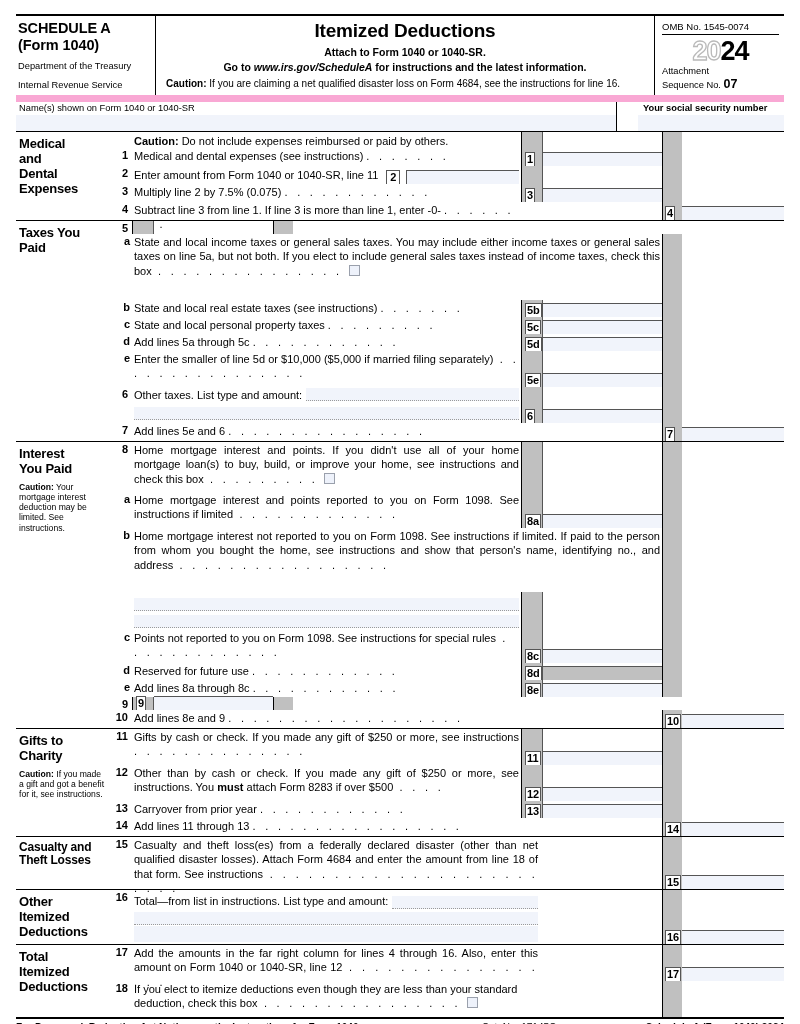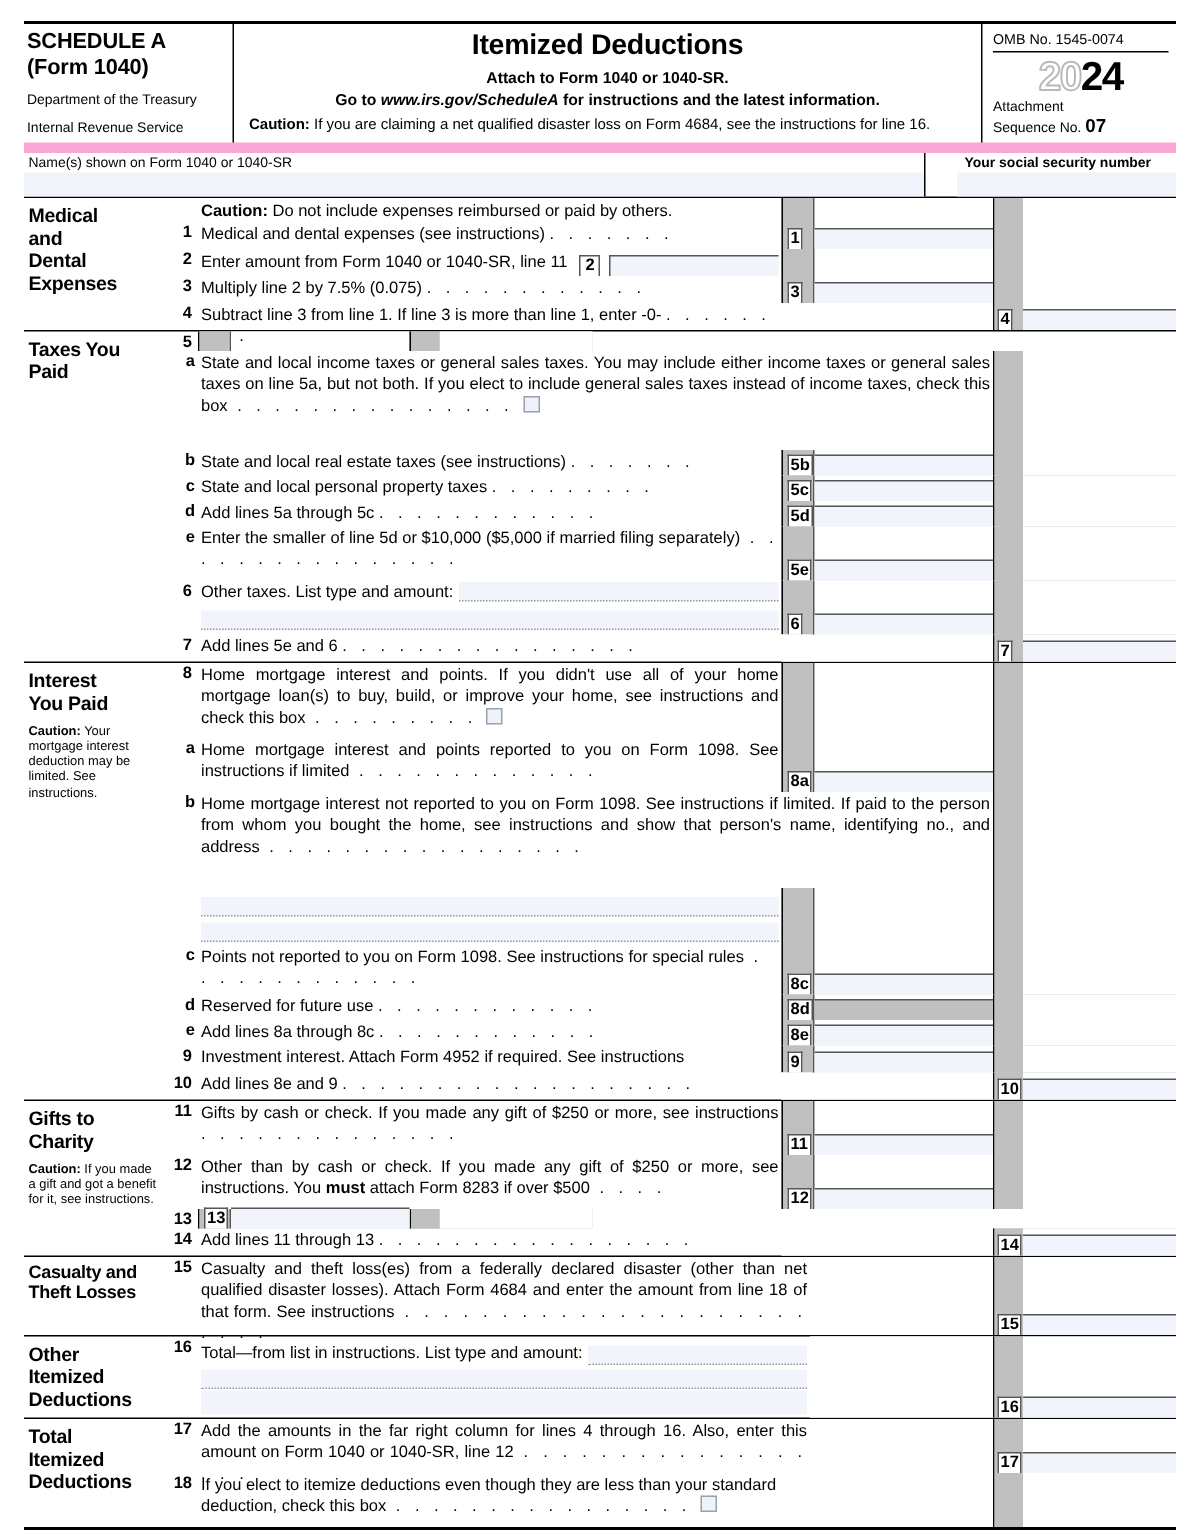--- a/index.html
+++ b/index.html
@@ -480,21 +480,20 @@
               </div>
             </div>
         <div class="colB">
               <div class="tag"></div>
               <div class="amt shade"></div>
             </div>
       </div>
 
       <div class="ln">
         <div class="num">9</div>
-        <div class="txt" style="height:18px">Investment interest. Attach Form 4952 if required. See instructions</div>
         <div class="colA">
               <div class="tag">
                 <span>9</span>
               </div>
               <div class="amt" style="position:relative">
                 <div class="entry"></div>
               </div>
             </div>
         <div class="colB">
               <div class="tag"></div>
@@ -559,20 +558,21 @@
               </div>
             </div>
         <div class="colB">
               <div class="tag"></div>
               <div class="amt shade"></div>
             </div>
       </div>
 
       <div class="ln">
         <div class="num">13</div>
+        <div class="txt" style="height:17px"><span>Carryover from prior year</span> <span class="dots">. . . . . . . . . . . .</span></div>
         <div class="colA">
               <div class="tag">
                 <span>13</span>
               </div>
               <div class="amt" style="position:relative">
                 <div class="entry"></div>
               </div>
             </div>
         <div class="colB">
               <div class="tag"></div>

